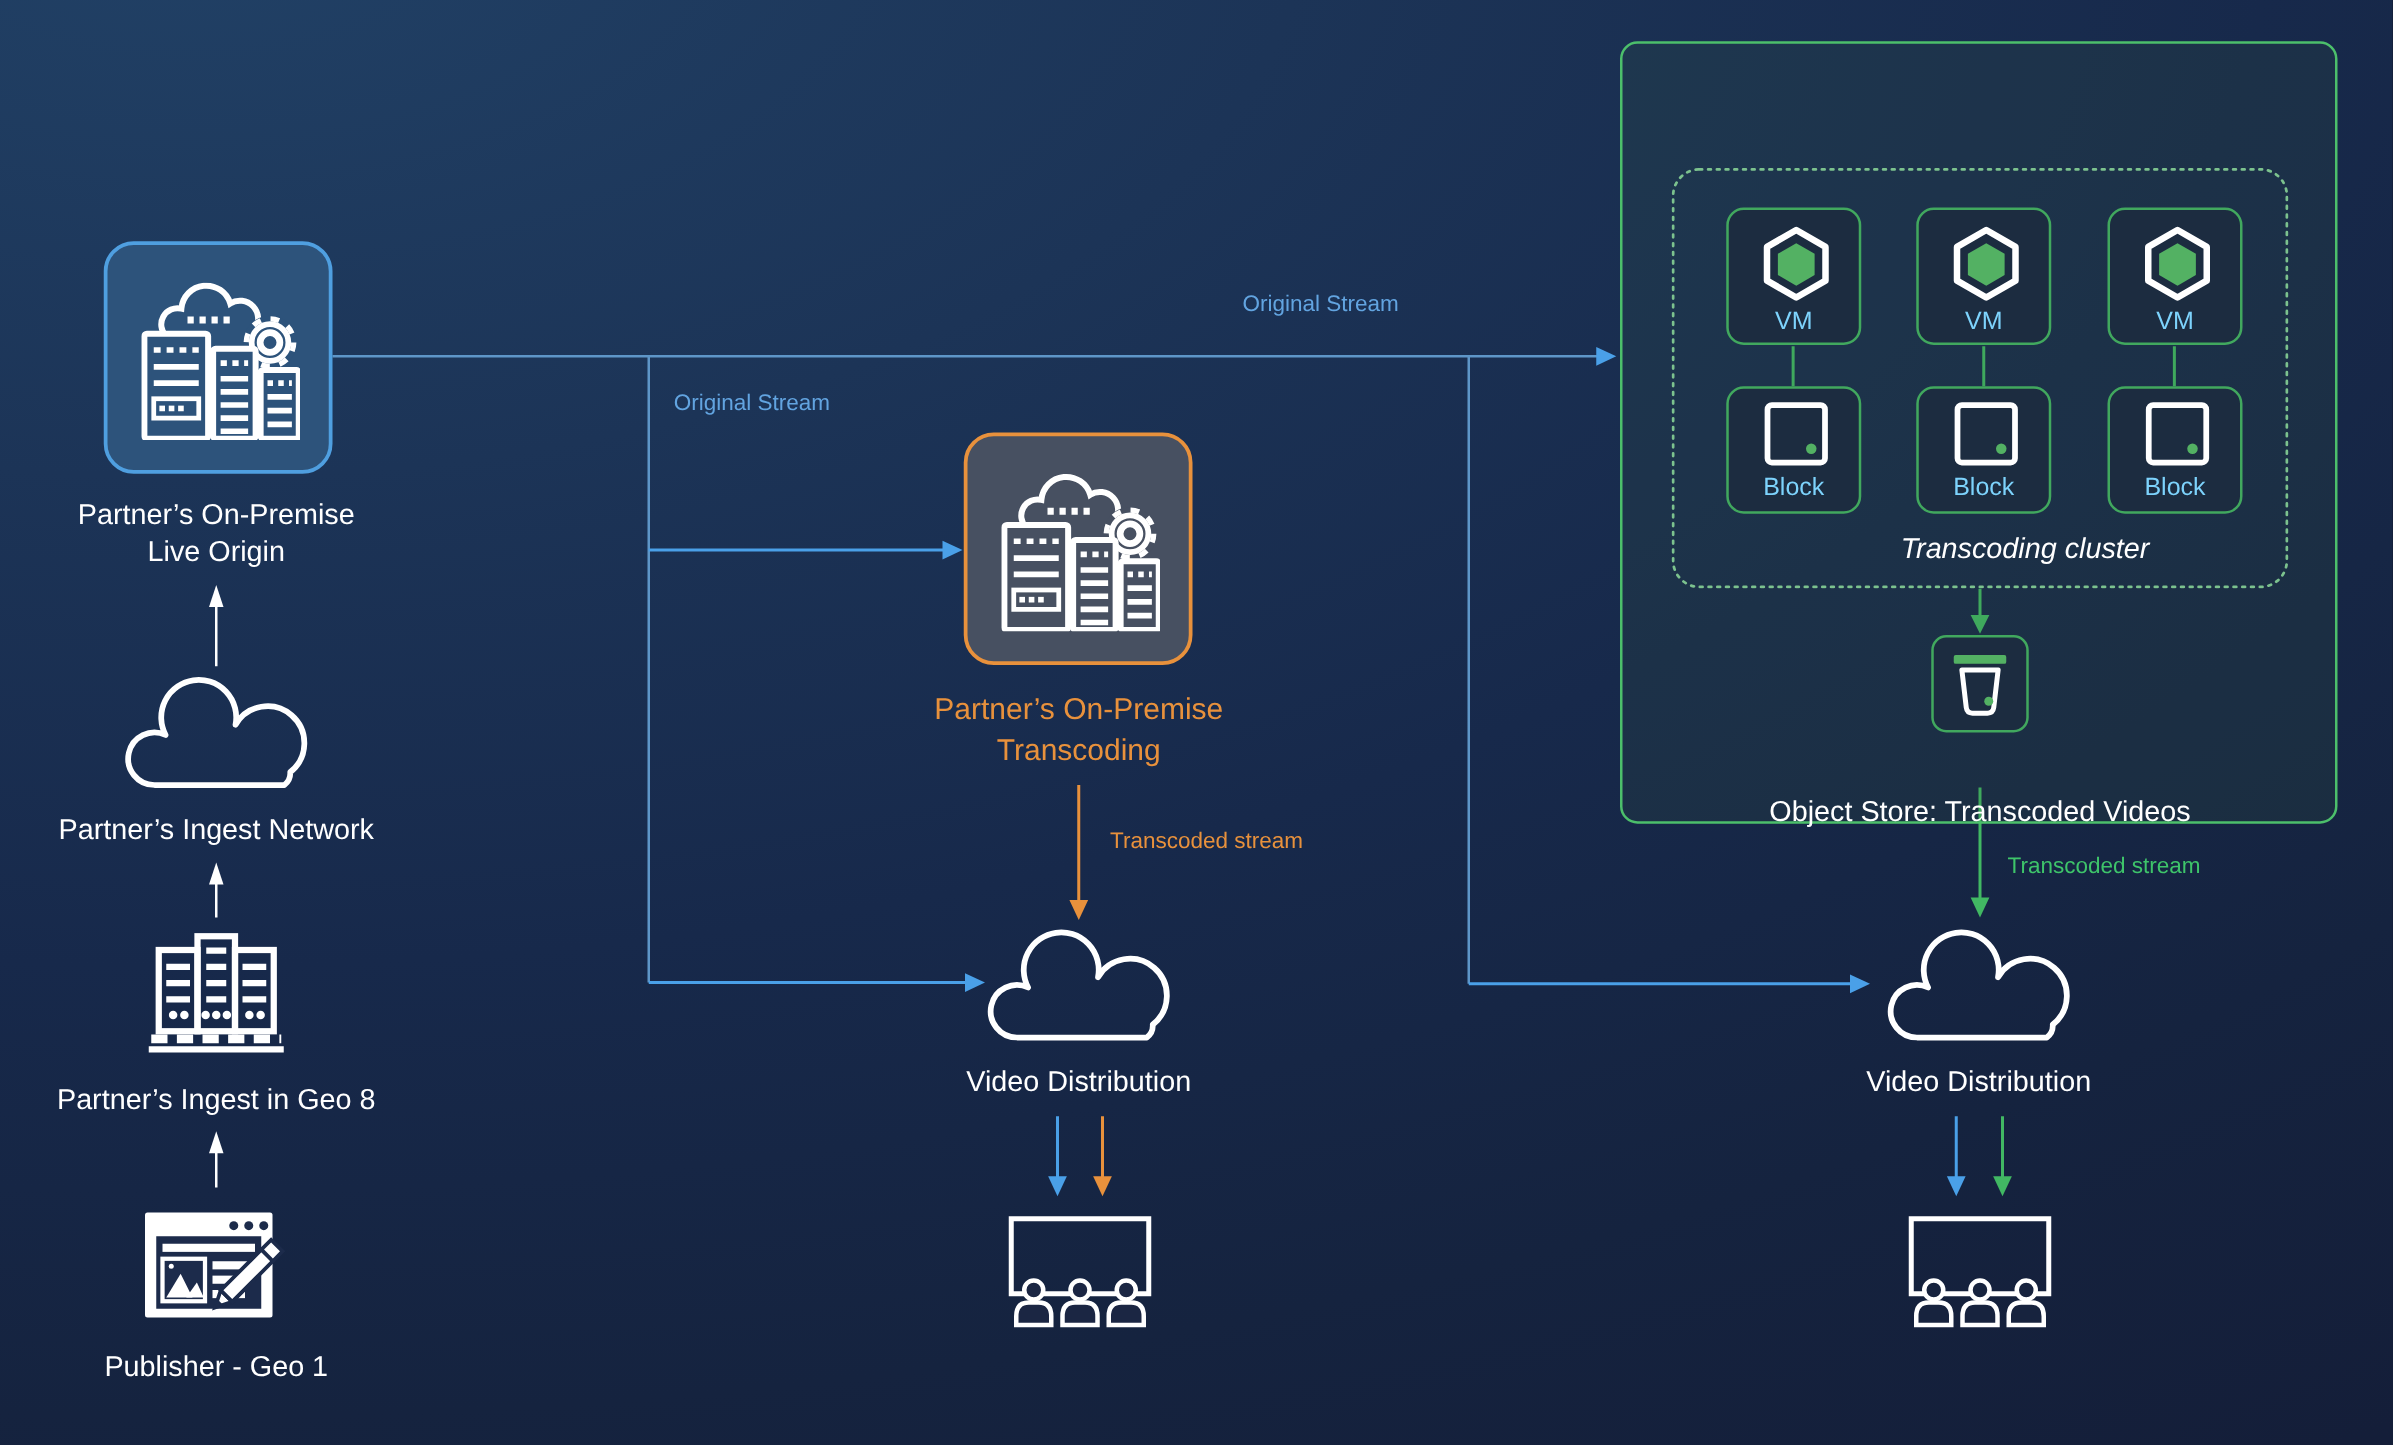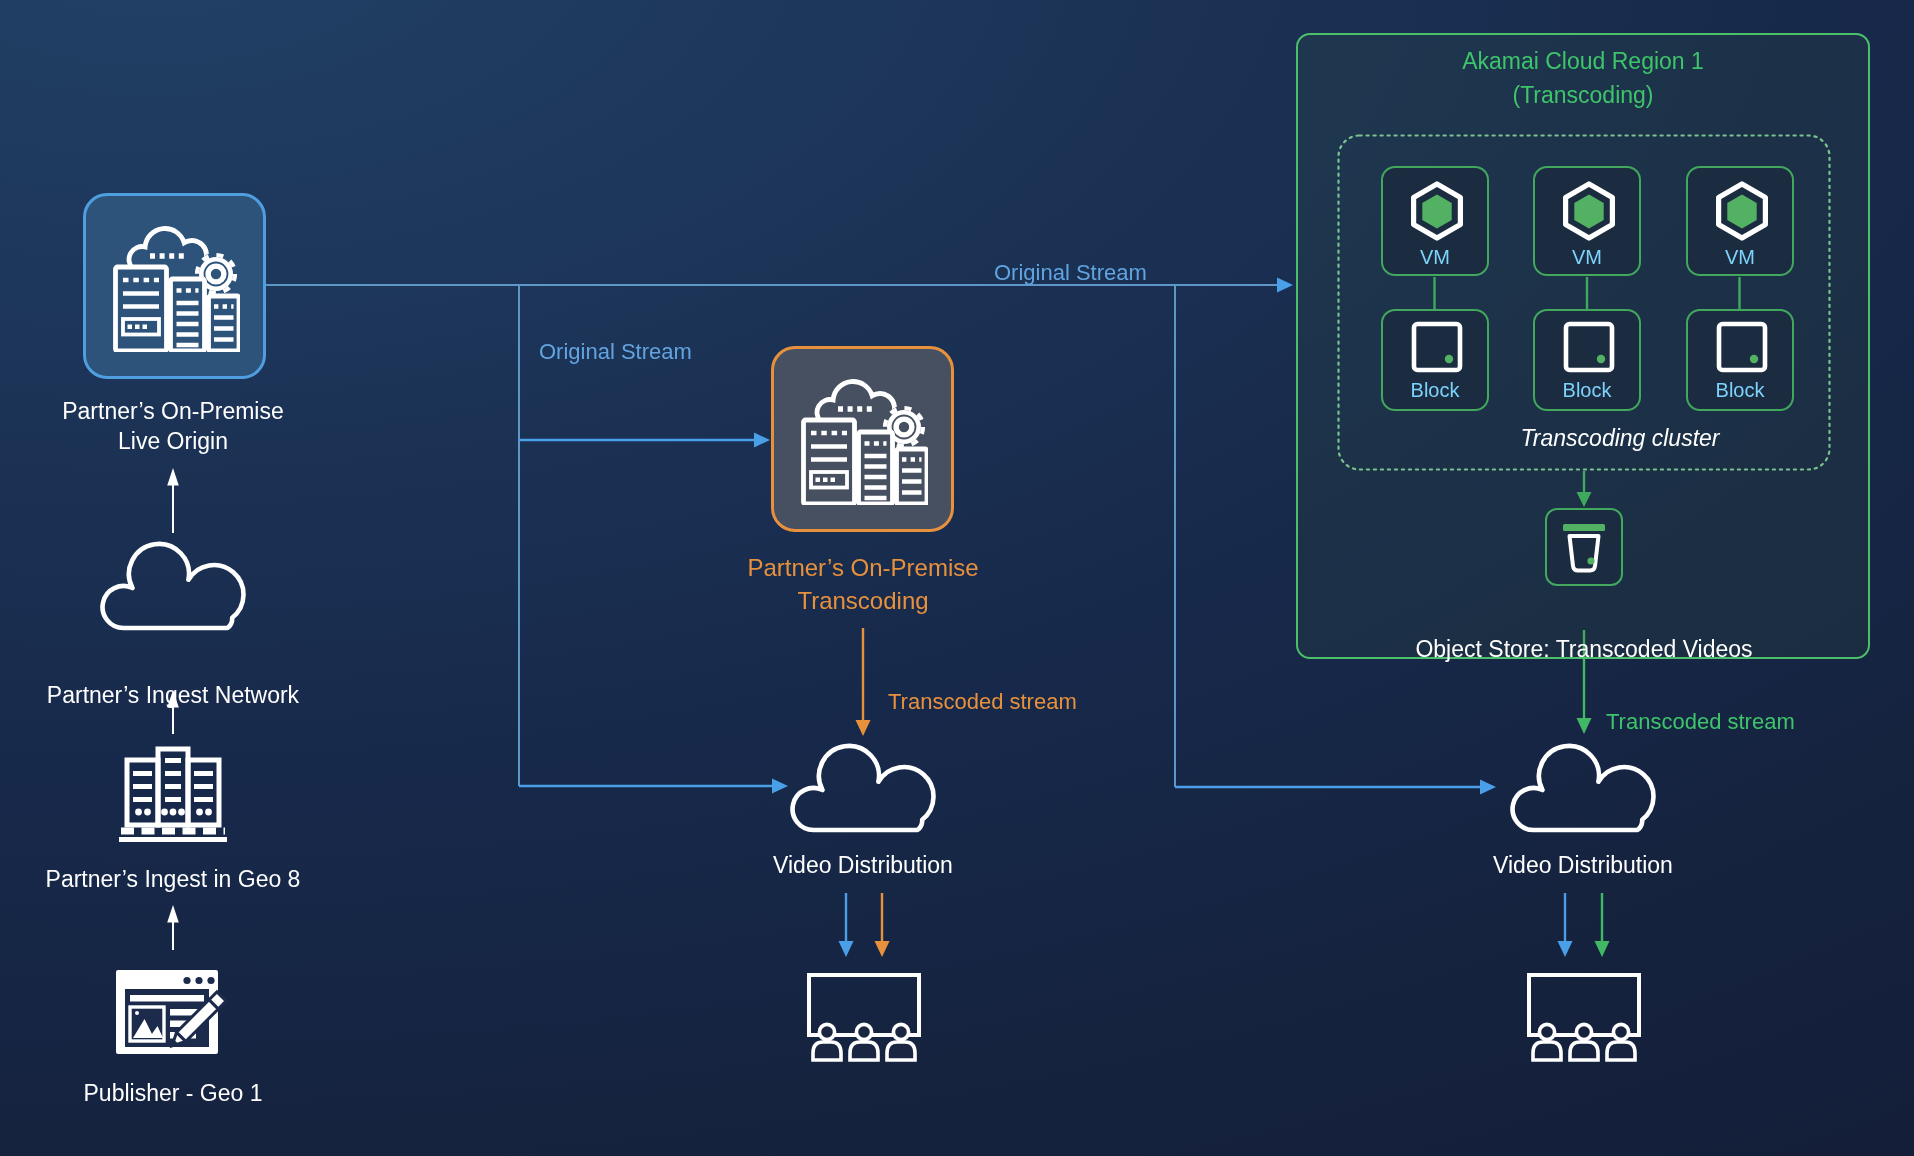--- a/index.html
+++ b/index.html
@@ -3,21 +3,21 @@
 <meta charset="utf-8">
 <style>
   html,body{margin:0;padding:0;background:#141e39;}
   .stage{
     position:relative;width:1914px;height:1156px;overflow:hidden;
     font-family:"Liberation Sans","DejaVu Sans",sans-serif;
     background:radial-gradient(155% 130% at 8% -6%, #214166 0%, #1c3457 30%, #17294b 56%, #15233f 80%, #141e39 100%);
   }
   .abs{position:absolute;}
   .lbl{position:absolute;color:#fff;font-size:23px;line-height:30px;text-align:center;white-space:nowrap;}
-  .edge-lbl{position:absolute;font-size:22px;white-space:nowrap;margin-top:27px;}
+  .edge-lbl{position:absolute;font-size:18px;white-space:nowrap;}
   .blue-t{color:#62a4e0;}
   .orange-t{color:#e8913c;}
   .green-t{color:#3ec46a;}
 
   .bigbox{position:absolute;width:183px;height:186px;border-radius:24px;box-sizing:border-box;}
   .bigbox.blue{border:3px solid #4f9fe0;background:#2d537b;}
   .bigbox.orange{border:3px solid #e8913c;background:#475061;}
 
   .akamai-box{position:absolute;left:1296px;top:33px;width:574px;height:626px;
     border:2px solid #4cbf6b;border-radius:14px;box-sizing:border-box;
@@ -127,21 +127,21 @@
   </div>
 
   <svg class="abs" style="left:160px;top:466px;" width="26" height="70" viewBox="0 0 26 70">
     <path d="M13 67 V16" stroke="#ffffff" stroke-width="2"></path>
     <path d="M13 2 L7.2 19.5 H18.8 Z" fill="#ffffff"></path>
   </svg>
 
   <svg class="abs" style="left:99px;top:540px;" width="148" height="93" viewBox="0 0 148 93" fill="none">
     <path d="M24.5 88 A21 21 0 1 1 33.5 48 A30 30 0 1 1 89.4 39.8 A29.5 29.5 0 1 1 133.2 77.7 A12 12 0 0 1 128.5 88 Z" stroke="#ffffff" stroke-width="4.6" stroke-linejoin="round"></path>
   </svg>
-  <div class="lbl" style="left:23px;top:648px;width:300px;margin-top:32px;">Partner’s Ingest Network</div>
+  <div class="lbl" style="left:23px;top:648px;width:300px;">Partner’s Ingest Network</div>
 
   <svg class="abs" style="left:160px;top:688px;" width="26" height="48" viewBox="0 0 26 48">
     <path d="M13 46 V16" stroke="#ffffff" stroke-width="2"></path>
     <path d="M13 2 L7.2 19.5 H18.8 Z" fill="#ffffff"></path>
   </svg>
 
   <svg class="abs" style="left:117px;top:746px;" width="112" height="97" viewBox="0 0 112 97" fill="none">
     <rect x="41" y="3" width="30" height="76" stroke="#ffffff" stroke-width="5"></rect>
     <rect x="10" y="14" width="31" height="65" stroke="#ffffff" stroke-width="5"></rect>
     <rect x="71" y="14" width="31" height="65" stroke="#ffffff" stroke-width="5"></rect>
@@ -253,24 +253,20 @@
         <path d="M-14 88 V81 Q-14 70 -4 70 H4 Q14 70 14 81 V88 Z" fill="#1b2643" stroke="#ffffff" stroke-width="3.6"></path>
       </g>
       <g transform="translate(95,0)">
         <circle cx="0" cy="60" r="7.6" fill="#1b2643" stroke="#ffffff" stroke-width="3.6"></circle>
         <path d="M-14 88 V81 Q-14 70 -4 70 H4 Q14 70 14 81 V88 Z" fill="#1b2643" stroke="#ffffff" stroke-width="3.6"></path>
       </g>
     </g>
   </svg>
 
   <div class="akamai-box"></div>
-  <div class="lbl green-t" style="left:1433px;top:44px;width:300px;line-height:34px;">
-    <span>Akamai Cloud Region 1</span><br>
-    <span>(Transcoding)</span>
-  </div>
 
   <div class="cluster-box">
     <svg width="494" height="337" viewBox="0 0 494 337">
       <rect x="1.5" y="1.5" width="491" height="334" rx="21" fill="none" stroke="#7cc28e" stroke-width="2.2" stroke-dasharray="2.2 4.8" stroke-linecap="round"></rect>
     </svg>
   </div>
 
   <div class="node-sq vm" style="left:1381px;">
     <svg class="abs" style="left:23px;top:12px;" width="62" height="64" viewBox="0 0 62 64">
       <polygon points="31,4 54.4,17.5 54.4,44.5 31,58 7.6,44.5 7.6,17.5" fill="none" stroke="#ffffff" stroke-width="5.2" stroke-linejoin="round"></polygon>

